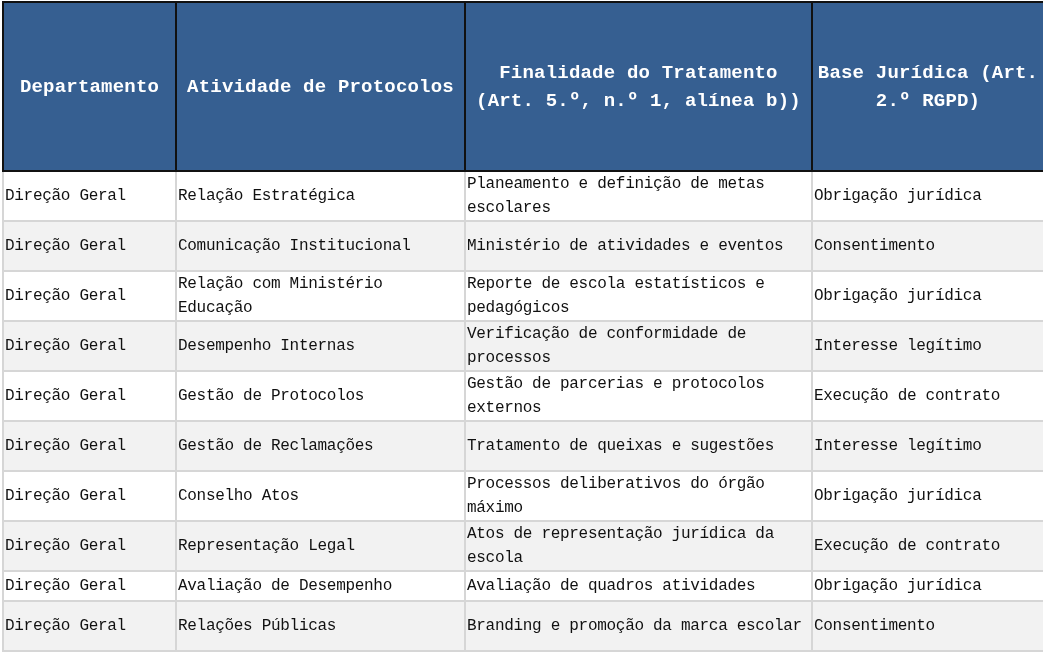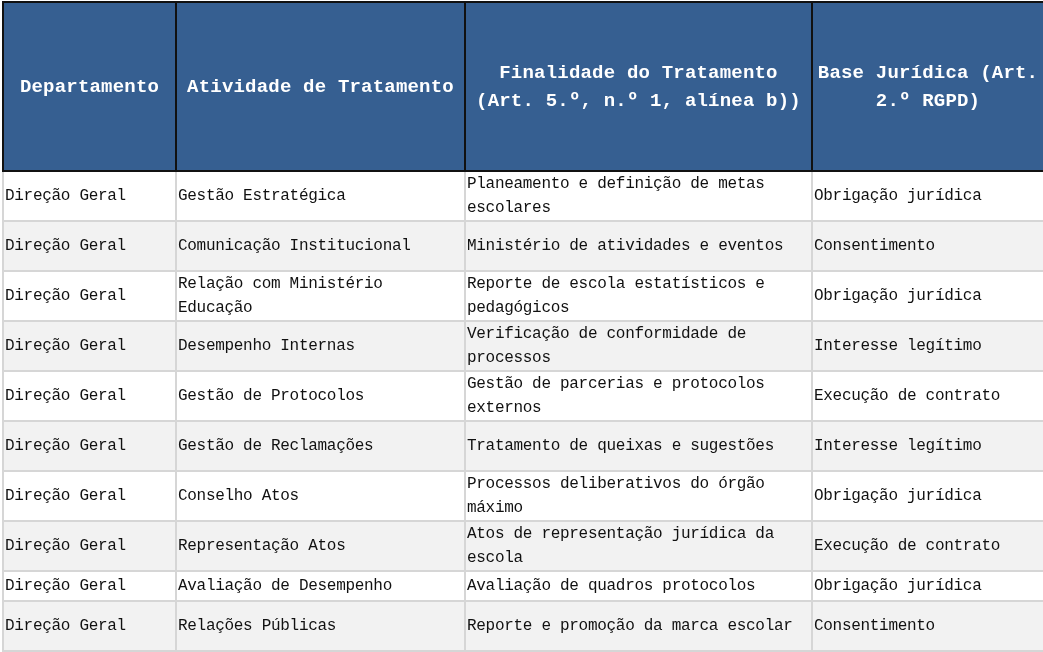--- a/index.html
+++ b/index.html
@@ -49,29 +49,29 @@
 <table>
   <colgroup>
     <col class="c1">
       <col class="c2">
       <col class="c3">
       <col class="c4">
   </colgroup>
   <thead>
     <tr>
       <th>Departamento</th>
-      <th>Atividade de Tratamento</th>
+      <th>Atividade de Protocolos</th>
       <th>Finalidade do Tratamento (Art. 5.º, n.º 1, alínea b))</th>
       <th>Base Jurídica (Art. 2.º RGPD)</th>
     </tr>
   </thead>
   <tbody>
     <tr>
       <td>Direção Geral</td>
-      <td>Gestão Estratégica</td>
+      <td>Relação Estratégica</td>
       <td>Planeamento e definição de metas escolares</td>
       <td>Obrigação jurídica</td>
     </tr>
     <tr>
       <td>Direção Geral</td>
       <td>Comunicação Institucional</td>
       <td>Ministério de atividades e eventos</td>
       <td>Consentimento</td>
     </tr>
     <tr>
@@ -99,30 +99,30 @@
       <td>Interesse legítimo</td>
     </tr>
     <tr>
       <td>Direção Geral</td>
       <td>Conselho Atos</td>
       <td>Processos deliberativos do órgão máximo</td>
       <td>Obrigação jurídica</td>
     </tr>
     <tr>
       <td>Direção Geral</td>
-      <td>Representação Atos</td>
+      <td>Representação Legal</td>
       <td>Atos de representação jurídica da escola</td>
       <td>Execução de contrato</td>
     </tr>
     <tr class="short">
       <td>Direção Geral</td>
       <td>Avaliação de Desempenho</td>
-      <td>Avaliação de quadros protocolos</td>
+      <td>Avaliação de quadros atividades</td>
       <td>Obrigação jurídica</td>
     </tr>
     <tr>
       <td>Direção Geral</td>
       <td>Relações Públicas</td>
-      <td>Reporte e promoção da marca escolar</td>
+      <td>Branding e promoção da marca escolar</td>
       <td>Consentimento</td>
     </tr>
   </tbody>
 </table>
 
 </body></html>

